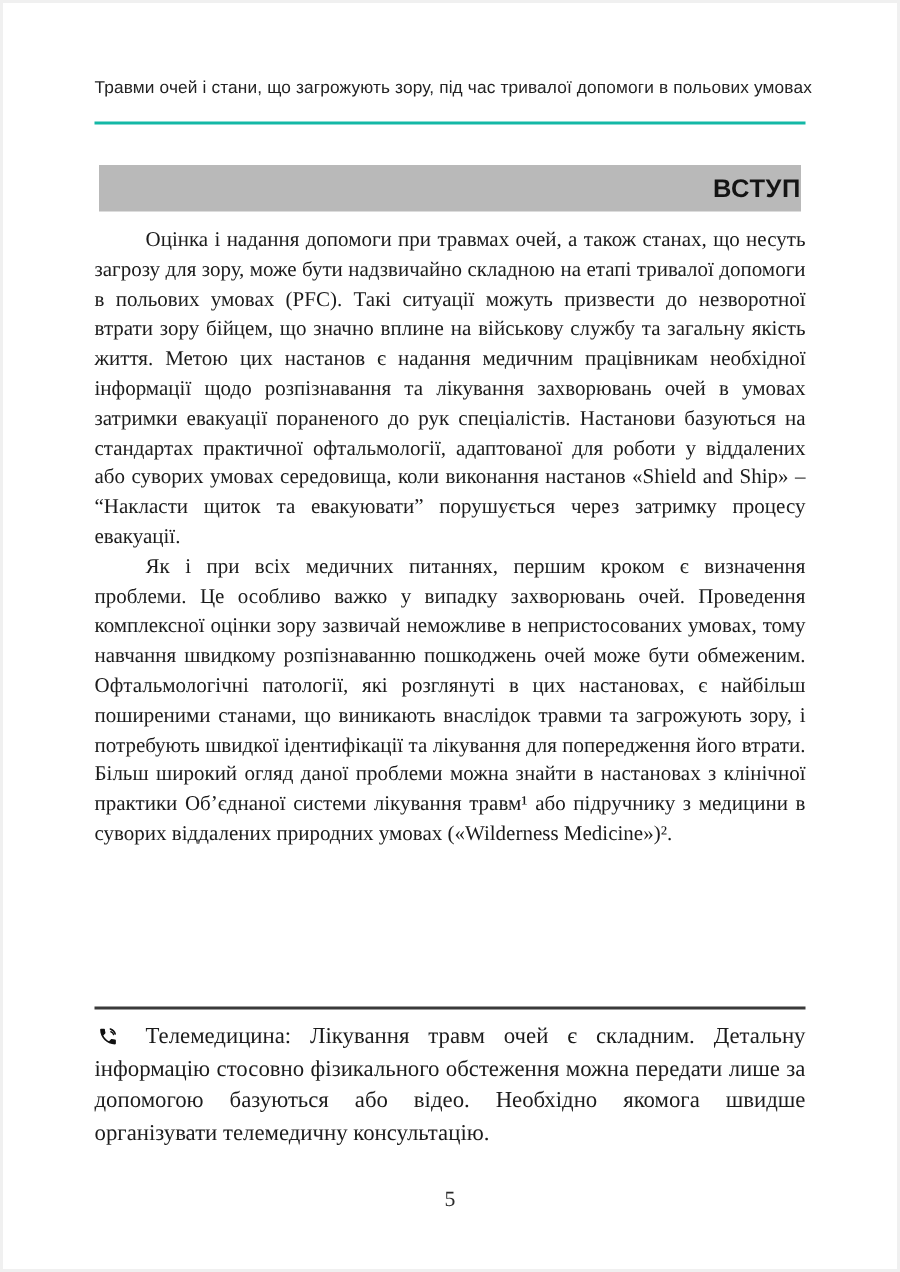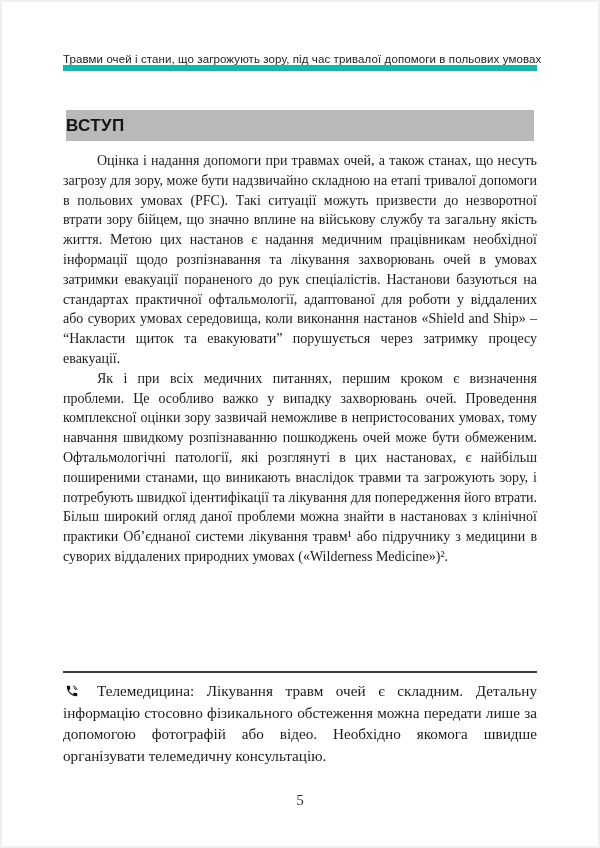--- a/index.html
+++ b/index.html
@@ -20,37 +20,37 @@
   
   .running-header {
     position: absolute;
     top: 53px;
     left: 63px;
     width: 474px;
     text-align: center;
     font-family: "Liberation Sans", sans-serif;
     font-size: 11.5px;
     color: #222222;
-    padding-bottom: 0;
-    border-bottom: 6px solid #14b8a6;
+    padding-bottom: 16px;
+    border-bottom: 2px solid #14b8a6;
     letter-spacing: 0.1px;
     white-space: nowrap;
   }
 
   
   .title-bar {
     position: absolute;
     top: 110px;
     left: 66px;
     width: 468px;
     height: 31px;
     background: #b9b9b9;
     display: flex;
     align-items: center;
-    justify-content: flex-start;
+    justify-content: flex-end;
   }
   .title-bar span {
     font-family: "Liberation Sans", sans-serif;
     font-weight: bold;
     font-size: 17px;
     color: #141414;
     letter-spacing: 0.4px;
   }
 
   
@@ -128,18 +128,18 @@
   </div>
 
   <div class="note">
     <span class="note-icon">
       <svg width="14" height="14" viewBox="0 0 24 24" aria-hidden="true">
         <path fill="#111111" d="M6.62 10.79c1.44 2.83 3.76 5.14 6.59 6.59l2.2-2.2c.27-.27.67-.36 1.02-.24 1.12.37 2.33.57 3.57.57.55 0 1 .45 1 1V20c0 .55-.45 1-1 1-9.39 0-17-7.61-17-17 0-.55.45-1 1-1h3.5c.55 0 1 .45 1 1 0 1.25.2 2.45.57 3.57.11.35.03.74-.25 1.02l-2.2 2.2z"></path>
         <path fill="none" stroke="#111111" stroke-width="1.7" stroke-linecap="round" d="M14.6 3.4c2.7.8 4.9 3 5.7 5.7"></path>
         <path fill="none" stroke="#111111" stroke-width="1.7" stroke-linecap="round" d="M15.3 6.6c1.4.5 2.6 1.7 3.1 3.1"></path>
       </svg>
     </span>
-    <p class="note-text">Телемедицина: Лікування травм очей є складним. Детальну інформацію стосовно фізикального обстеження можна передати лише за допомогою фотографій або відео. Необхідно якомога швидше організувати телемедичну консультацію.</p>
+    <p class="note-text">Телемедицина: Лікування травм очей є складним. Детальну інформацію стосовно фізикального обстеження можна передати лише за допомогою базуються або відео. Необхідно якомога швидше організувати телемедичну консультацію.</p>
   </div>
 
   <div class="page-number">5</div>
 
 </div>
 
 </body></html>

